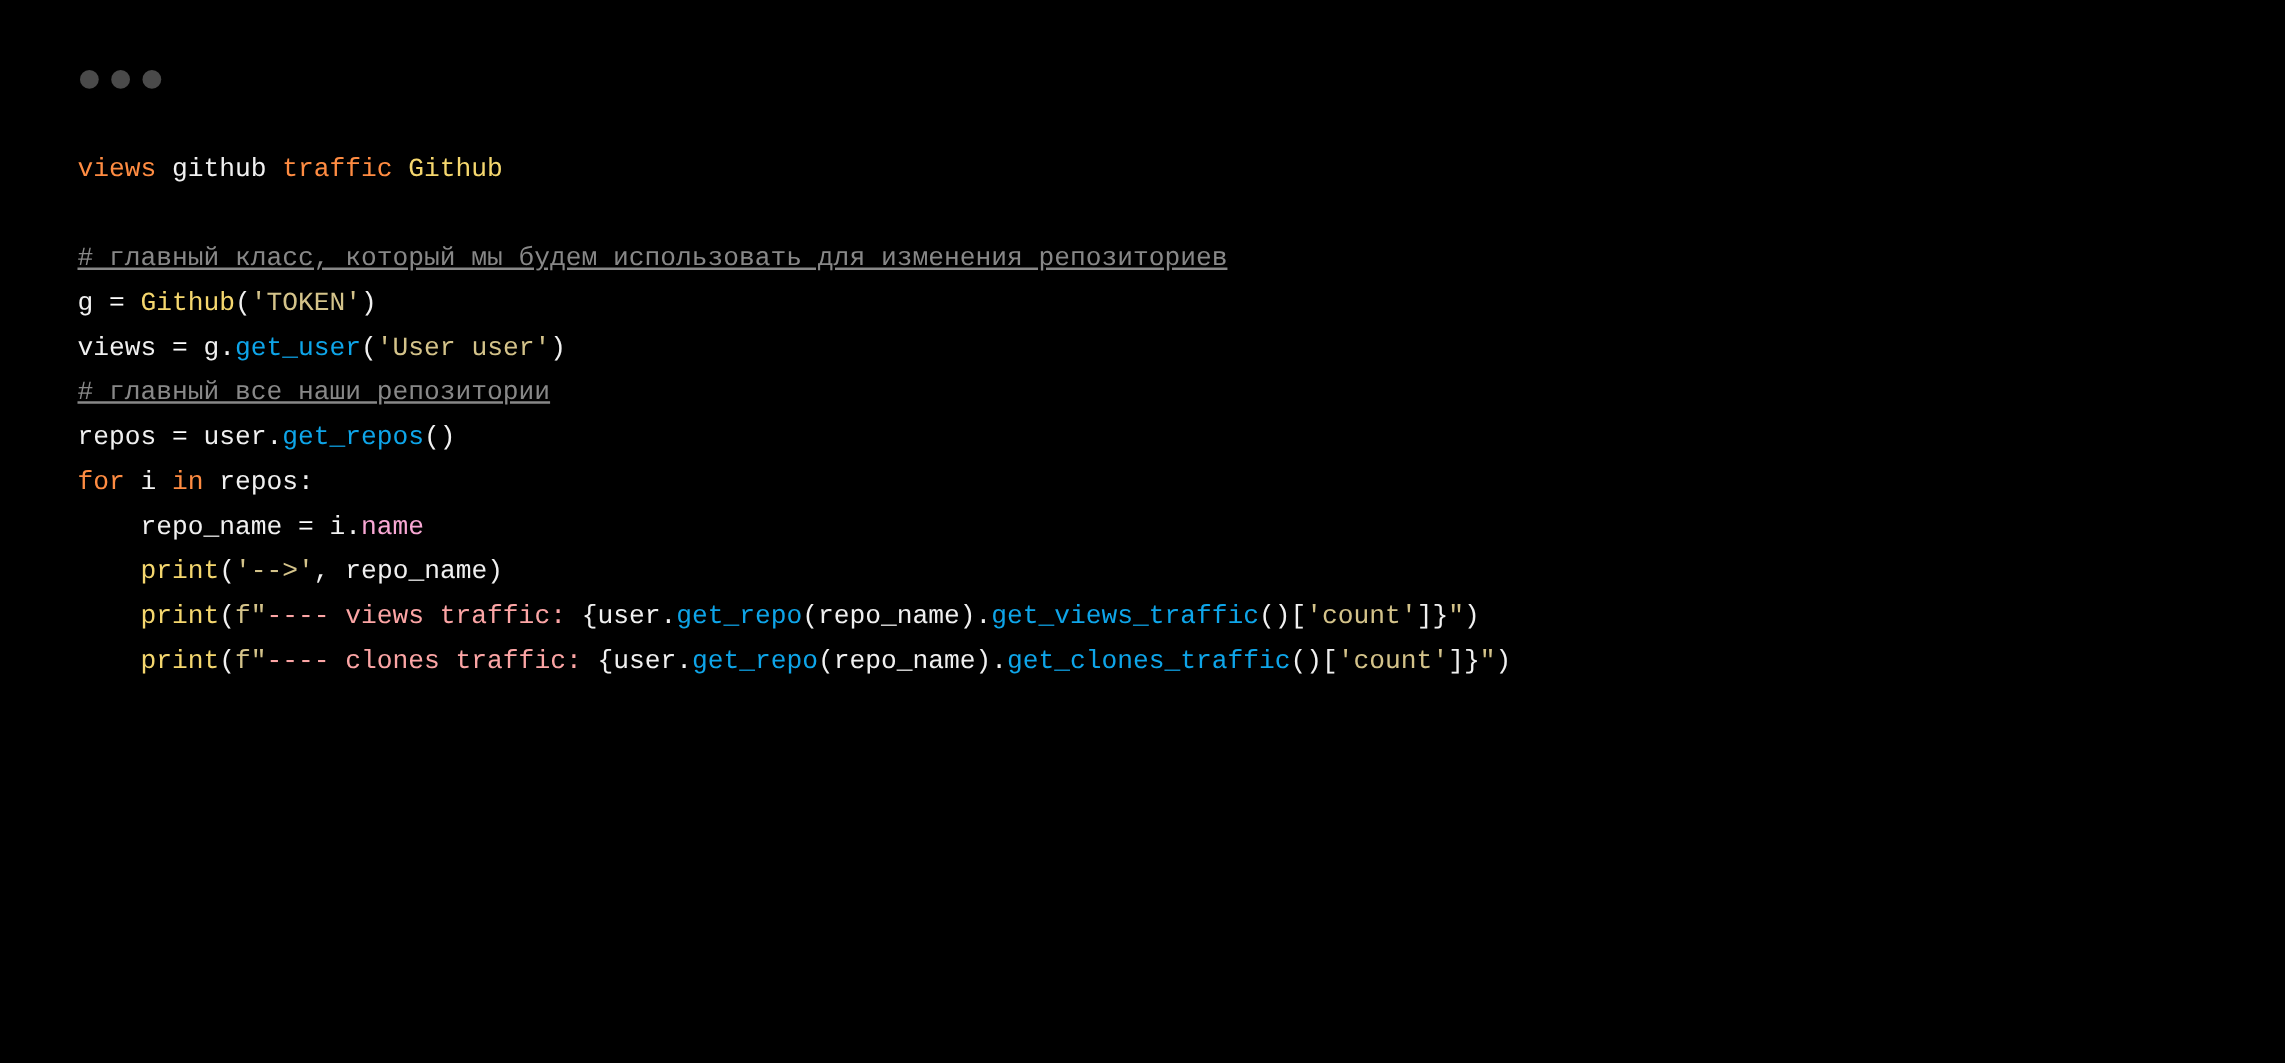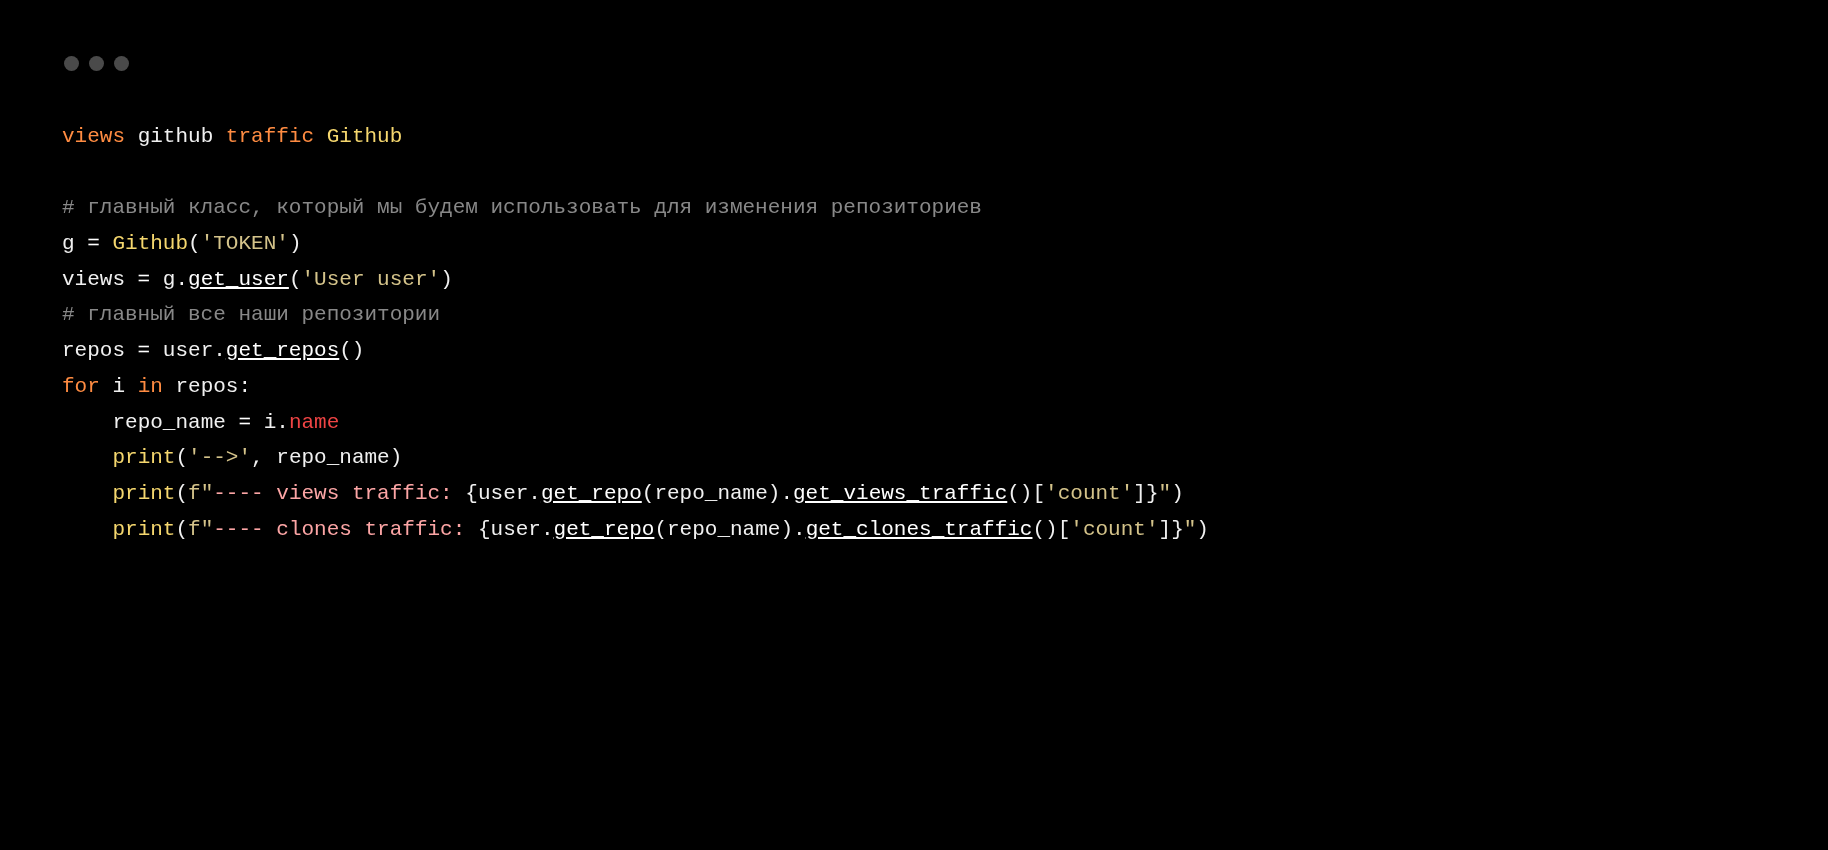--- a/index.html
+++ b/index.html
@@ -33,26 +33,26 @@
       border-radius: 50%;
       background-color: #4a4a4a;
     }
     .code {
       white-space: pre;
       color: #f0f0f0;
     }
     .kw { color: #ff8c42; }
     .mod { color: #f0f0f0; }
     .cls { color: #f5d76e; }
-    .comment { color: #888888; }
+    .comment { color: #888888; text-decoration: underline; }
     .var { color: #f0f0f0; }
     .op { color: #ffffff; }
-    .fn { color: #ffffff; text-decoration: underline; }
+    .fn { color: #0ea5e9; }
     .str { color: #d4c38a; }
-    .attr { color: #ef4444; }
+    .attr { color: #f9a8d4; }
     .punct { color: #f0f0f0; }
     .fstr { color: #fca5a5; }
     .fexpr { color: #f0f0f0; }
   </style>
 </head>
 <body>
 
 <div class="window">
   <div class="titlebar">
     <div class="dot"></div>

